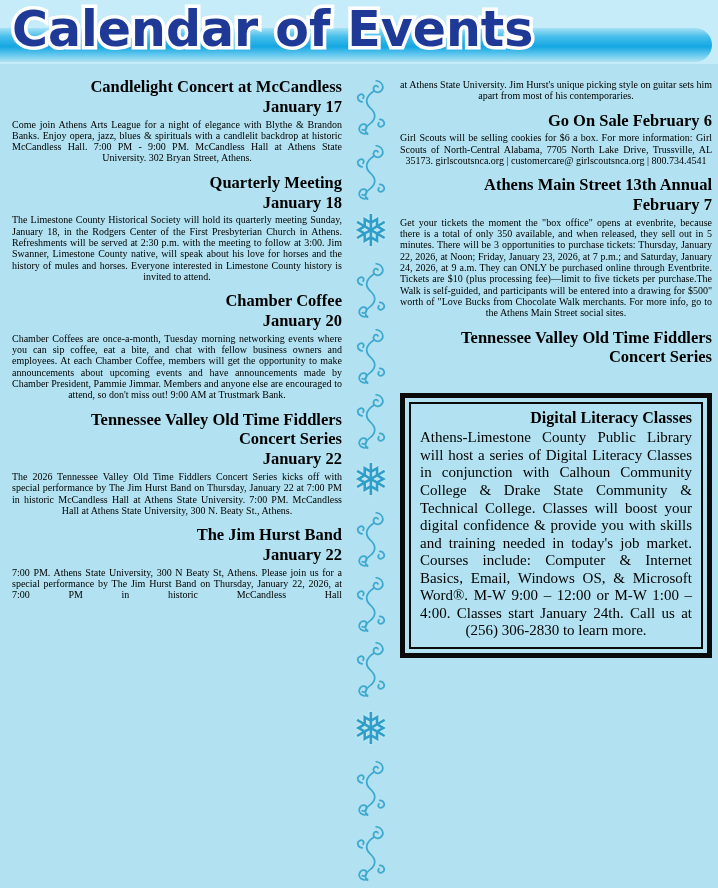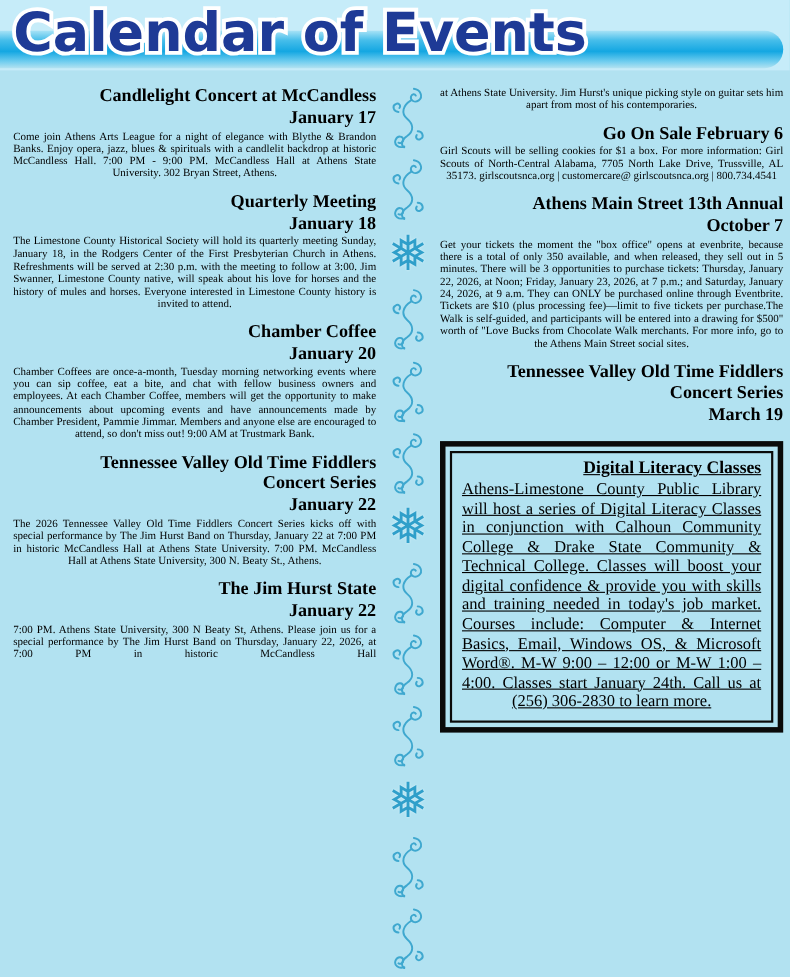--- a/index.html
+++ b/index.html
@@ -54,21 +54,21 @@
     justify-content:space-between; flex-shrink:0;
   }
   .swirl { width:36px; height:56px; }
   .flake {
     font-family:"DejaVu Sans", sans-serif;
     font-size:44px; line-height:1; color:#2f9fca;
     text-shadow:0 0 2px #dff4fb;
   }
 
   
-  .dlbox { border:5px solid #0a0a0a; padding:4px; margin-top:14px;text-decoration:underline; }
+  .dlbox { border:5px solid #0a0a0a; padding:4px; margin-top:26px; }
   .dlinner { border:2px solid #0a0a0a; padding:4px 9px 7px; }
   .dlinner .ehead { font-size:16px; }
   .dlinner .ebody { font-size:15px; line-height:1.17; }
 </style>
 </head>
 <body>
 
 <svg width="0" height="0" style="position:absolute" aria-hidden="true">
   <defs>
     <g id="swirlsym" fill="none" stroke="#3fa8cf" stroke-width="2" stroke-linecap="round">
@@ -123,21 +123,21 @@
         <h2 class="ehead">
           <span class="hline">Tennessee Valley Old Time Fiddlers</span>
           <span class="hline">Concert Series</span>
           <span class="hline">January 22</span>
         </h2>
         <p class="ebody">The 2026 Tennessee Valley Old Time Fiddlers Concert Series kicks off with special performance by The Jim Hurst Band on Thursday, January 22 at 7:00 PM in historic McCandless Hall at Athens State University. 7:00 PM. McCandless Hall at Athens State University, 300 N. Beaty St., Athens.</p>
       </div>
 
       <div class="event">
         <h2 class="ehead">
-          <span class="hline">The Jim Hurst State</span>
+          <span class="hline">The Jim Hurst Band</span>
           <span class="hline">January 22</span>
         </h2>
         <p class="ebody runs-on">7:00 PM. Athens State University, 300 N Beaty St, Athens. Please join us for a special performance by The Jim Hurst Band on Thursday, January 22, 2026, at 7:00 PM in historic McCandless Hall</p>
       </div>
 
     </div>
 
     <div class="divider">
       <svg class="swirl" viewBox="0 0 40 64">
           <use href="#swirlsym"></use>
@@ -175,36 +175,35 @@
     </div>
 
     <div class="col-right">
 
       <p class="ebody" style="margin-top:2px">at Athens State University. Jim Hurst's unique picking style on guitar sets him apart from most of his contemporaries.</p>
 
       <div class="event">
         <h2 class="ehead">
           <span class="hline">Go On Sale February 6</span>
         </h2>
-        <p class="ebody">Girl Scouts will be selling cookies for $1 a box. For more information: Girl Scouts of North-Central Alabama, 7705 North Lake Drive, Trussville, AL 35173. girlscoutsnca.org | customercare@ girlscoutsnca.org | 800.734.4541</p>
+        <p class="ebody">Girl Scouts will be selling cookies for $6 a box. For more information: Girl Scouts of North-Central Alabama, 7705 North Lake Drive, Trussville, AL 35173. girlscoutsnca.org | customercare@ girlscoutsnca.org | 800.734.4541</p>
       </div>
 
       <div class="event">
         <h2 class="ehead">
           <span class="hline">Athens Main Street 13th Annual</span>
-          <span class="hline">October 7</span>
+          <span class="hline">February 7</span>
         </h2>
         <p class="ebody">Get your tickets the moment the "box office" opens at evenbrite, because there is a total of only 350 available, and when released, they sell out in 5 minutes. There will be 3 opportunities to purchase tickets: Thursday, January 22, 2026, at Noon; Friday, January 23, 2026, at 7 p.m.; and Saturday, January 24, 2026, at 9 a.m. They can ONLY be purchased online through Eventbrite. Tickets are $10 (plus processing fee)—limit to five tickets per purchase.The Walk is self-guided, and participants will be entered into a drawing for $500" worth of "Love Bucks from Chocolate Walk merchants. For more info, go to the Athens Main Street social sites.</p>
       </div>
 
       <div class="event">
         <h2 class="ehead">
           <span class="hline">Tennessee Valley Old Time Fiddlers</span>
           <span class="hline">Concert Series</span>
-          <span class="hline">March 19</span>
         </h2>
       </div>
 
       <div class="dlbox">
         <div class="dlinner">
           <h2 class="ehead">Digital Literacy Classes</h2>
           <p class="ebody">Athens-Limestone County Public Library will host a series of Digital Literacy Classes in conjunction with Calhoun Community College &amp; Drake State Community &amp; Technical College.  Classes will boost your digital confidence &amp; provide you with skills and training needed in today's job market. Courses include: Computer &amp; Internet Basics, Email, Windows OS, &amp; Microsoft Word®. M-W 9:00 – 12:00 or M-W 1:00 – 4:00. Classes start January 24th. Call us at (256) 306-2830 to learn more.</p>
         </div>
       </div>
 

